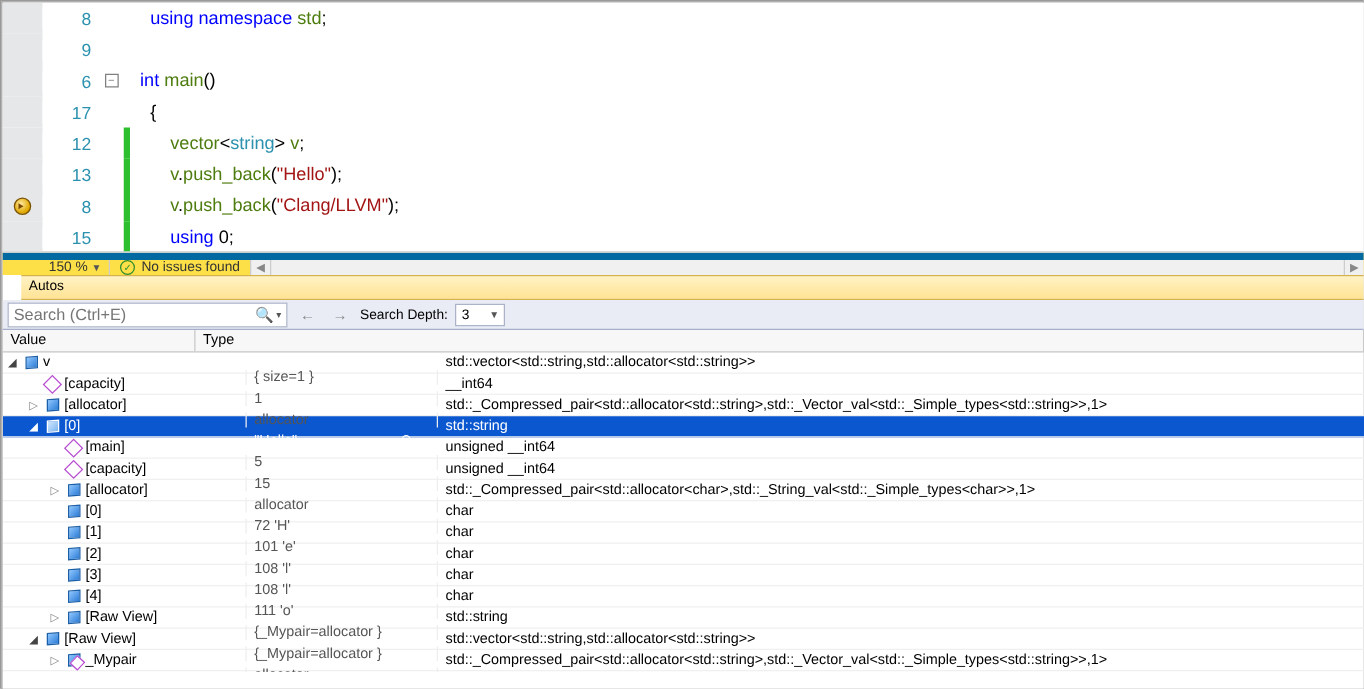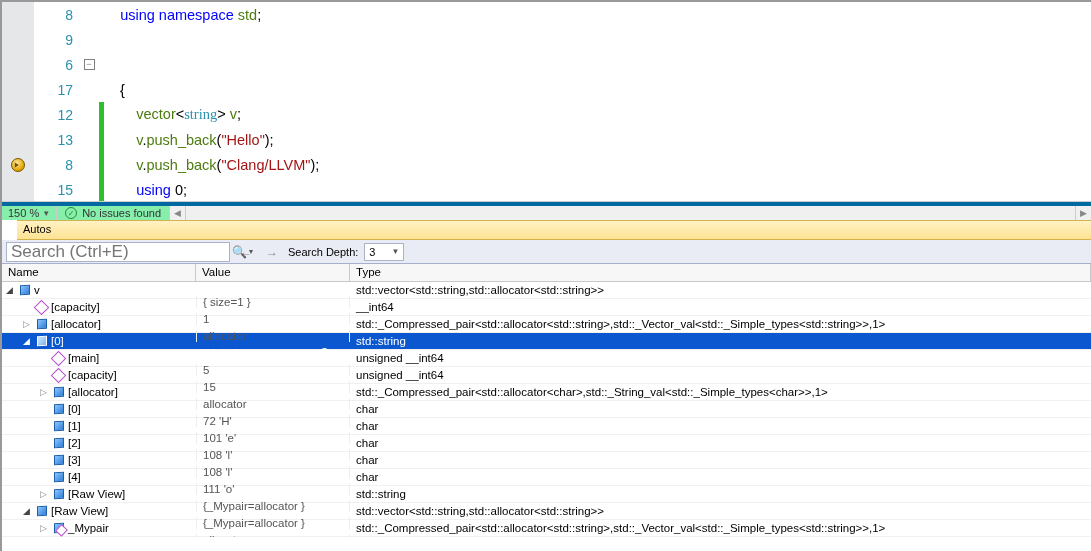--- a/index.html
+++ b/index.html
@@ -11,45 +11,45 @@
 .line { display:flex; align-items:center; height:25px; }
 .bp-gutter { width:32px; height:100%; background:#e6e7e8; display:flex; align-items:center; justify-content:center; flex-shrink:0; }
 .lnum { width:45px; text-align:right; padding-right:6px; color:#2b91af; background:#fff; flex-shrink:0; font-size:14px; }
 .fold-gutter { width:20px; display:flex; align-items:center; justify-content:center; flex-shrink:0; color:#808080; position:relative; }
 .fold-box { width:11px; height:11px; border:1px solid #808080; display:flex; align-items:center; justify-content:center; font-size:9px; line-height:1; color:#808080; background:#fff; }
 .fold-line { width:1px; height:100%; border-left:1px dotted #b0b0b0; }
 .change-bar { width:5px; height:100%; flex-shrink:0; }
 .change-bar.green { background:#2dbf2d; }
 .code { white-space:pre; color:#000; padding-left:0; flex:1; }
 .kw { color:#0000ff; }
-.type { color:#2b91af;font-family:Liberation Serif, serif; }
+.type { color:#2b91af; }
 .str { color:#a31515; }
 .op { color:#000; }
 .ident { color:#4d7c0f; }
 
 .bp-arrow { width:14px; height:14px; border-radius:50%; background:radial-gradient(circle at 40% 35%, #ffe9a3, #e0a800 65%, #b37700); border:1px solid #7a5200; display:flex; align-items:center; justify-content:center; }
 .bp-arrow svg { width:8px; height:8px; }
 
 
-.editor-footer { height:18px; border-top:4px solid #0369a1; display:flex; align-items:center; font-size:11px; color:#333; background:#86efac; }
+.editor-footer { height:18px; border-top:6px solid #0369a1; display:flex; align-items:center; font-size:11px; color:#333; background:#fde047;padding-left:31px; }
 .zoom-box { padding:0 6px; border-right:1px solid #ccc; display:flex; align-items:center; gap:3px; height:100%; }
 .zoom-dd { font-size:8px; color:#555; }
 .status-msg { display:flex; align-items:center; gap:5px; padding:0 8px; height:100%; }
 .status-check { width:12px; height:12px; border-radius:50%; border:1px solid #2e8b2e; display:flex; align-items:center; justify-content:center; color:#2e8b2e; font-size:8px; }
 .hsbar { flex:1; height:100%; border-left:1px solid #ccc; background:#f0f0f0; position:relative; }
 .hsbar-left, .hsbar-right { position:absolute; top:0; width:16px; height:100%; display:flex; align-items:center; justify-content:center; color:#888; font-size:9px; }
 .hsbar-left{left:0;border-right:1px solid #ccc;} .hsbar-right{right:0;border-left:1px solid #ccc;}
 
 
 .autos-title { height:20px; background:linear-gradient(#fff2c4,#ffe394); border-top:1px solid #d6b24c; border-bottom:1px solid #d6b24c; font-size:11px; padding:2px 6px; color:#000;margin-left:15px; }
 
 
 .search-bar { height:24px; background:#e9ecf5; border-bottom:1px solid #a6b0cc; display:flex; align-items:center; padding:0 4px; gap:6px; font-size:11px; }
 .search-box { width:224px; height:20px; border:1px solid #abb3c9; background:#fff; display:flex; align-items:center; padding:0 4px; position:relative; }
-.search-input { border:none; outline:none; flex:1; font-size:17px; color:#555; background:transparent; }
+.search-input { border:none; outline:none; flex:1; font-size:13px; color:#555; background:transparent; }
 .search-icons { display:flex; gap:2px; align-items:center; color:#555; }
 .nav-arrow { color:#888; padding:0 4px; font-size:12px; }
 .depth-label { color:#000; }
 .depth-dd { width:40px; height:18px; border:1px solid #abb3c9; background:#fff; display:flex; align-items:center; justify-content:space-between; padding:0 4px; }
 .depth-dd span:last-child { font-size:8px; color:#555; }
 
 
 .grid { width:100%; font-size:11.5px; color:#000; overflow:auto; }
 .grid-head { display:flex; height:18px; background:#f7f7f7; border-bottom:1px solid #c8c8c8; }
 .grid-head .hc { padding:2px 6px; border-right:1px solid #c8c8c8; }
@@ -99,20 +99,21 @@
         <div class="change-bar"></div>
         <div class="code"></div>
       </div>
       <div class="line">
         <div class="bp-gutter"></div>
         <div class="lnum">6</div>
         <div class="fold-gutter">
           <div class="fold-box">−</div>
         </div>
         <div class="change-bar"></div>
+        <div class="code">  <span class="kw">int</span> <span class="ident">main</span>()</div>
       </div>
       <div class="line">
         <div class="bp-gutter"></div>
         <div class="lnum">17</div>
         <div class="fold-gutter">
           <div class="fold-line"></div>
         </div>
         <div class="change-bar"></div>
         <div class="code">    {</div>
       </div>
@@ -190,21 +191,20 @@
   <span class="nav-arrow">→</span>
   <span class="depth-label">Search Depth:</span>
   <div class="depth-dd">
     <span>3</span>
     <span>▼</span>
   </div>
 </div>
 
 <div class="grid">
   <div class="grid-head">
-    <div class="hc col-name">Name</div>
     <div class="hc col-value">Value</div>
     <div class="hc col-type">Type</div>
   </div>
   <div id="grid-body">
       <div class="row">
         <div class="name-cell">
           <span class="exp open"></span>
           <span class="ico">
             <span class="ico-cube"></span>
           </span>

